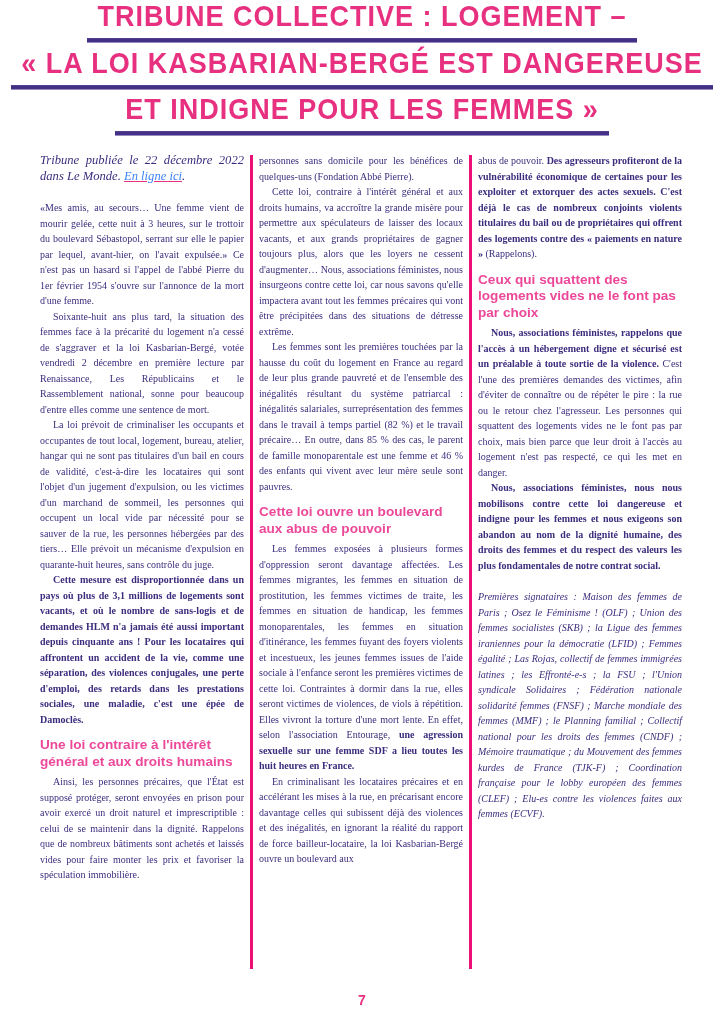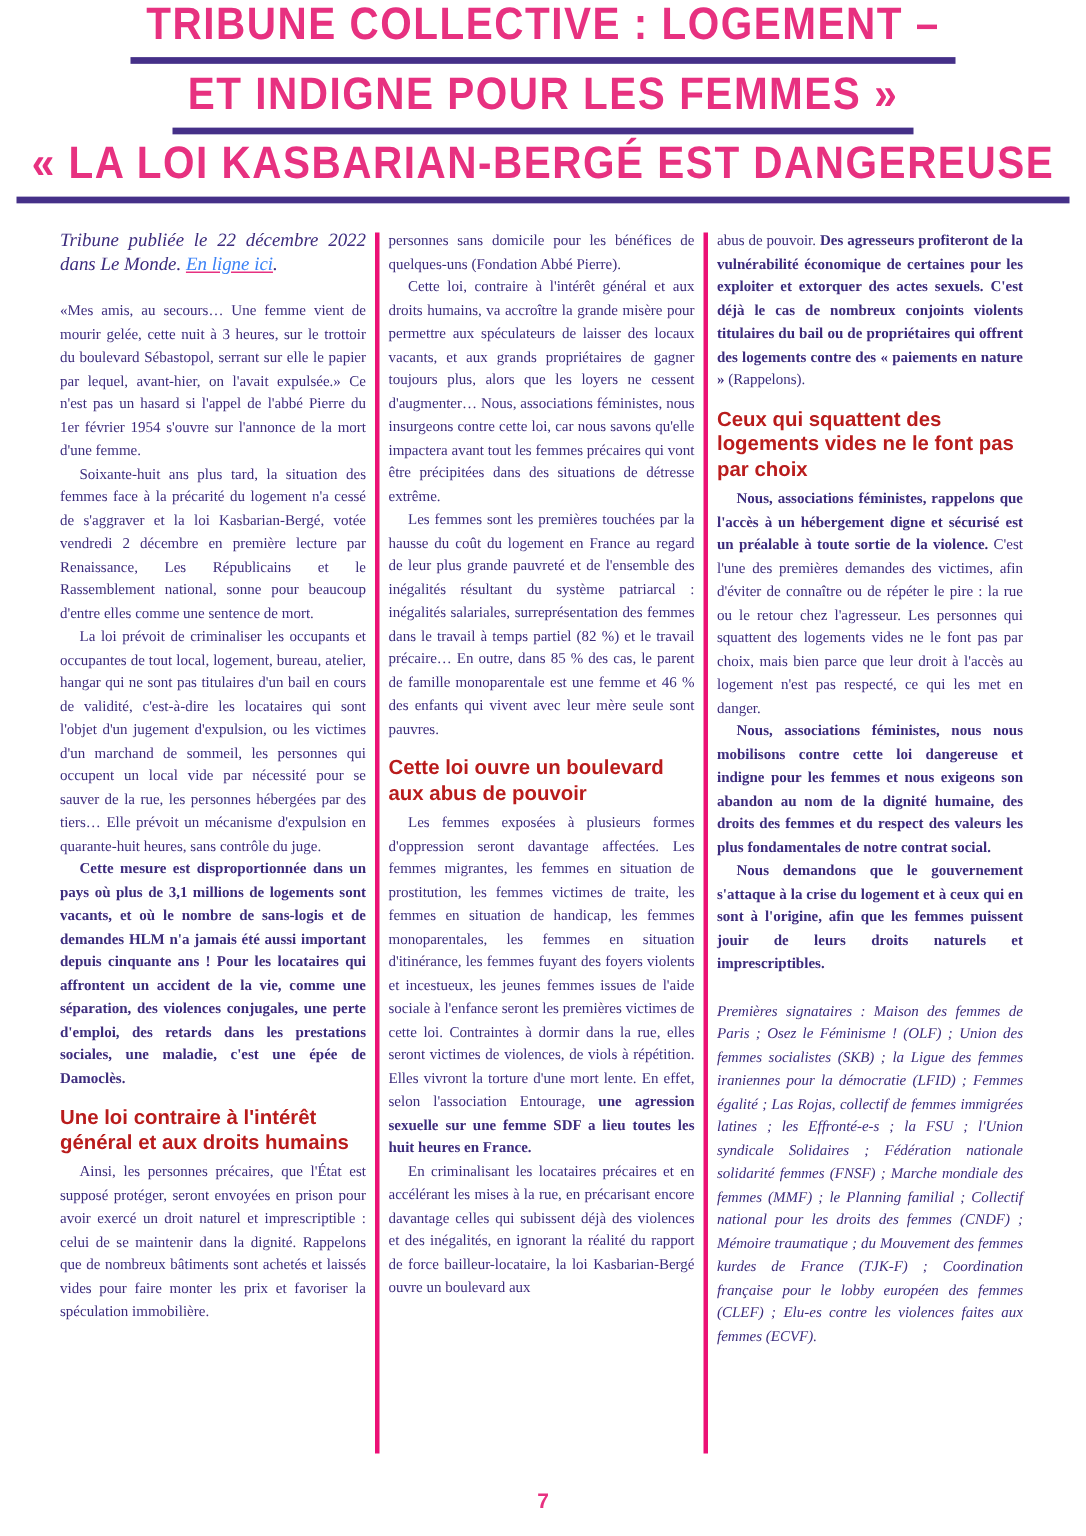--- a/index.html
+++ b/index.html
@@ -43,21 +43,21 @@
   }
   .para.indent { text-indent:13px; }
   .meta { font-style:italic; margin-bottom:16px; font-size:12.6px; }
   .heading {
     font-family:"Liberation Sans", sans-serif;
     font-weight:bold;
     font-size:13.6px;
     line-height:16.5px;
     text-align:left;
     margin:10px 0 4px;
-    color:#b91c1c;
+    color:#ec4899;
   }
   .signatories { font-style:italic; margin-top:16px; }
   .bold { font-weight:bold;margin-top:24px; }
   .italic { }
   a.link {
     color:#3b82f6;
     font-style:italic;
     text-decoration:underline;
     text-decoration-color:#e73180;
   }
@@ -71,22 +71,22 @@
     font-weight:bold;
     font-size:14px;
     color:#e73180;
   }
 </style>
 </head>
 <body>
 
 <header class="title-block">
   <div class="title-line"><span>TRIBUNE COLLECTIVE : LOGEMENT –</span></div>
+  <div class="title-line"><span>« LA LOI KASBARIAN-BERGÉ EST DANGEREUSE</span></div>
   <div class="title-line"><span>ET INDIGNE POUR LES FEMMES »</span></div>
-  <div class="title-line"><span>« LA LOI KASBARIAN-BERGÉ EST DANGEREUSE</span></div>
 </header>
 
 <main class="columns">
   <div class="col">
       <p class="block meta"><span class="italic">Tribune publiée le 22 décembre 2022 dans Le Monde. </span><a href="#" class="link">En ligne ici</a><span class="italic">.</span></p>
       <p class="block para"><span>«Mes amis, au secours… Une femme vient de mourir gelée, cette nuit à 3 heures, sur le trottoir du boulevard Sébastopol, serrant sur elle le papier par lequel, avant-hier, on l'avait expulsée.» Ce n'est pas un hasard si l'appel de l'abbé Pierre du 1er février 1954 s'ouvre sur l'annonce de la mort d'une femme.</span></p>
       <p class="block para indent"><span>Soixante-huit ans plus tard, la situation des femmes face à la précarité du logement n'a cessé de s'aggraver et la loi Kasbarian-Bergé, votée vendredi 2 décembre en première lecture par Renaissance, Les Républicains et le Rassemblement national, sonne pour beaucoup d'entre elles comme une sentence de mort.</span></p>
       <p class="block para indent"><span>La loi prévoit de criminaliser les occupants et occupantes de tout local, logement, bureau, atelier, hangar qui ne sont pas titulaires d'un bail en cours de validité, c'est-à-dire les locataires qui sont l'objet d'un jugement d'expulsion, ou les victimes d'un marchand de sommeil, les personnes qui occupent un local vide par nécessité pour se sauver de la rue, les personnes hébergées par des tiers… Elle prévoit un mécanisme d'expulsion en quarante-huit heures, sans contrôle du juge.</span></p>
       <p class="block para indent"><span class="bold">Cette mesure est disproportionnée dans un pays où plus de 3,1 millions de logements sont vacants, et où le nombre de sans-logis et de demandes HLM n'a jamais été aussi important depuis cinquante ans ! Pour les locataires qui affrontent un accident de la vie, comme une séparation, des violences conjugales, une perte d'emploi, des retards dans les prestations sociales, une maladie, c'est une épée de Damoclès.</span></p>
       <h3 class="block heading"><span>Une loi contraire à l'intérêt général et aux droits humains</span></h3>
@@ -100,18 +100,17 @@
       <h3 class="block heading"><span>Cette loi ouvre un boulevard aux abus de pouvoir</span></h3>
       <p class="block para indent"><span>Les femmes exposées à plusieurs formes d'oppression seront davantage affectées. Les femmes migrantes, les femmes en situation de prostitution, les femmes victimes de traite, les femmes en situation de handicap, les femmes monoparentales, les femmes en situation d'itinérance, les femmes fuyant des foyers violents et incestueux, les jeunes femmes issues de l'aide sociale à l'enfance seront les premières victimes de cette loi. Contraintes à dormir dans la rue, elles seront victimes de violences, de viols à répétition. Elles vivront la torture d'une mort lente. En effet, selon l'association Entourage, </span><span class="bold">une agression sexuelle sur une femme SDF a lieu toutes les huit heures en France.</span></p>
       <p class="block para indent"><span>En criminalisant les locataires précaires et en accélérant les mises à la rue, en précarisant encore davantage celles qui subissent déjà des violences et des inégalités, en ignorant la réalité du rapport de force bailleur-locataire, la loi Kasbarian-Bergé ouvre un boulevard aux</span></p>
     </div>
   <div class="divider"></div>
   <div class="col">
       <p class="block para"><span>abus de pouvoir. </span><span class="bold">Des agresseurs profiteront de la vulnérabilité économique de certaines pour les exploiter et extorquer des actes sexuels. C'est déjà le cas de nombreux conjoints violents titulaires du bail ou de propriétaires qui offrent des logements contre des « paiements en nature »</span><span> (Rappelons).</span></p>
       <h3 class="block heading"><span>Ceux qui squattent des logements vides ne le font pas par choix</span></h3>
       <p class="block para indent"><span class="bold">Nous, associations féministes, rappelons que l'accès à un hébergement digne et sécurisé est un préalable à toute sortie de la violence.</span><span> C'est l'une des premières demandes des victimes, afin d'éviter de connaître ou de répéter le pire : la rue ou le retour chez l'agresseur. Les personnes qui squattent des logements vides ne le font pas par choix, mais bien parce que leur droit à l'accès au logement n'est pas respecté, ce qui les met en danger.</span></p>
       <p class="block para indent"><span class="bold">Nous, associations féministes, nous nous mobilisons contre cette loi dangereuse et indigne pour les femmes et nous exigeons son abandon au nom de la dignité humaine, des droits des femmes et du respect des valeurs les plus fondamentales de notre contrat social.</span></p>
-      <p class="block para indent"><span class="bold">Nous demandons que le gouvernement s'attaque à la crise du logement et à ceux qui en sont à l'origine, afin que les femmes puissent jouir de leurs droits naturels et imprescriptibles.</span></p>
       <p class="block signatories"><span>Premières signataires : Maison des femmes de Paris ; Osez le Féminisme ! (OLF) ; Union des femmes socialistes (SKB) ; la Ligue des femmes iraniennes pour la démocratie (LFID) ; Femmes égalité ; Las Rojas, collectif de femmes immigrées latines ; les Effronté-e-s ; la FSU ; l'Union syndicale Solidaires ; Fédération nationale solidarité femmes (FNSF) ; Marche mondiale des femmes (MMF) ; le Planning familial ; Collectif national pour les droits des femmes (CNDF) ; Mémoire traumatique ; du Mouvement des femmes kurdes de France (TJK-F) ; Coordination française pour le lobby européen des femmes (CLEF) ; Elu-es contre les violences faites aux femmes (ECVF).</span></p>
     </div>
 </main>
 
 <footer class="footer">7</footer>
 
 </body></html>

